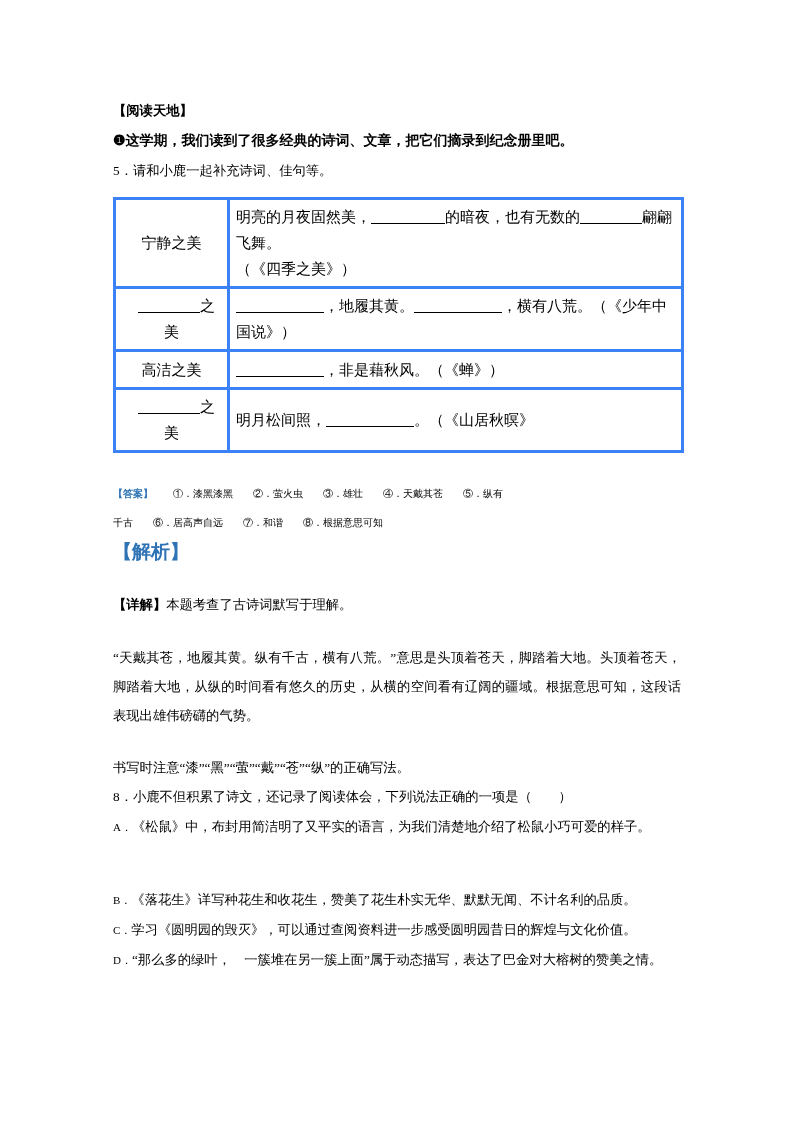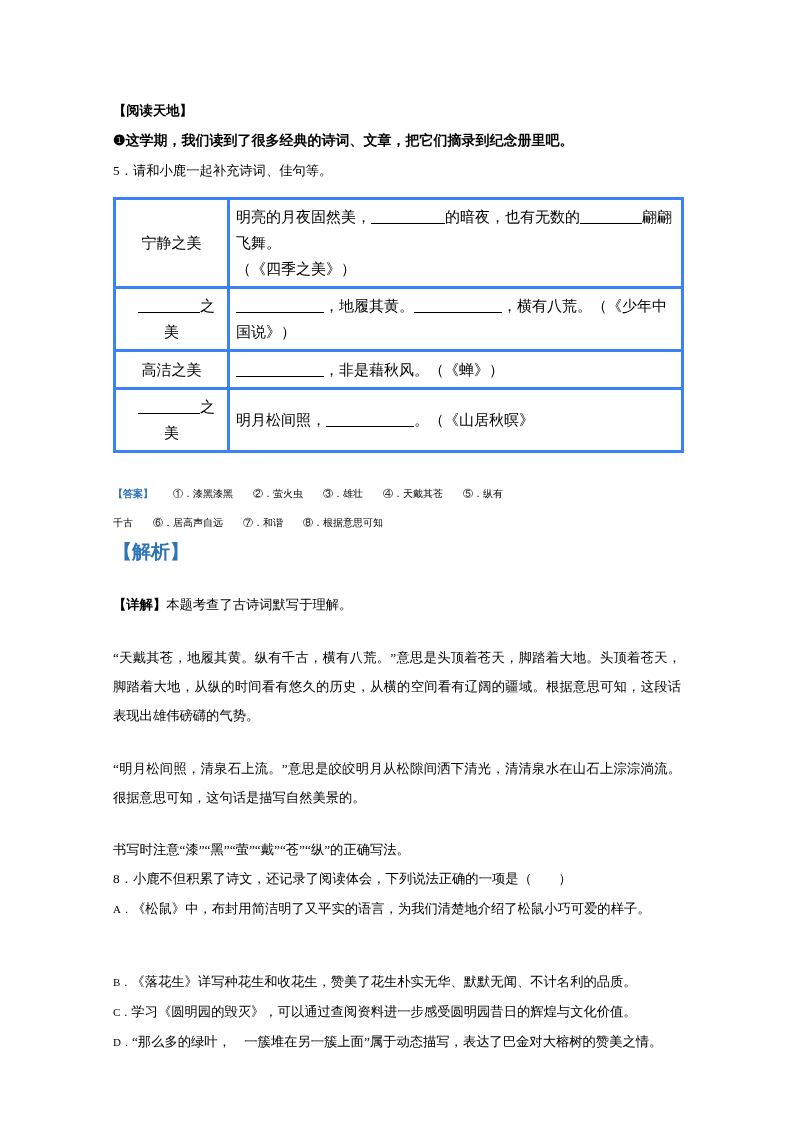--- a/index.html
+++ b/index.html
@@ -190,21 +190,20 @@
     <div class="analysis-head">
       <span class="blue">【解析】</span>
     </div>
 
     <div class="detail-line">
       <span class="bold">【详解】</span><span>本题考查了古诗词默写于理解。</span>
     </div>
 
     <div class="detail-line">“天戴其苍，地履其黄。纵有千古，横有八荒。”意思是头顶着苍天，脚踏着大地。头顶着苍天，脚踏着大地，从纵的时间看有悠久的历史，从横的空间看有辽阔的疆域。根据意思可知，这段话表现出雄伟磅礴的气势。</div>
 
-    <div class="detail-line">“明月松间照，清泉石上流。”意思是皎皎明月从松隙间洒下清光，清清泉水在山石上淙淙淌流。很据意思可知，这句话是描写自然美景的。</div>
 
     <div class="detail-line tight">书写时注意“漆”“黑”“萤”“戴”“苍”“纵”的正确写法。</div>
 
     <div class="q8">8．小鹿不但积累了诗文，还记录了阅读体会，下列说法正确的一项是（　　）</div>
 
     <div class="opt">
       <span class="opt-label">A．</span><span>《松鼠》中，布封用简洁明了又平实的语言，为我们清楚地介绍了松鼠小巧可爱的样子。</span>
     </div>
 
     <div class="gap-after-a"></div>

